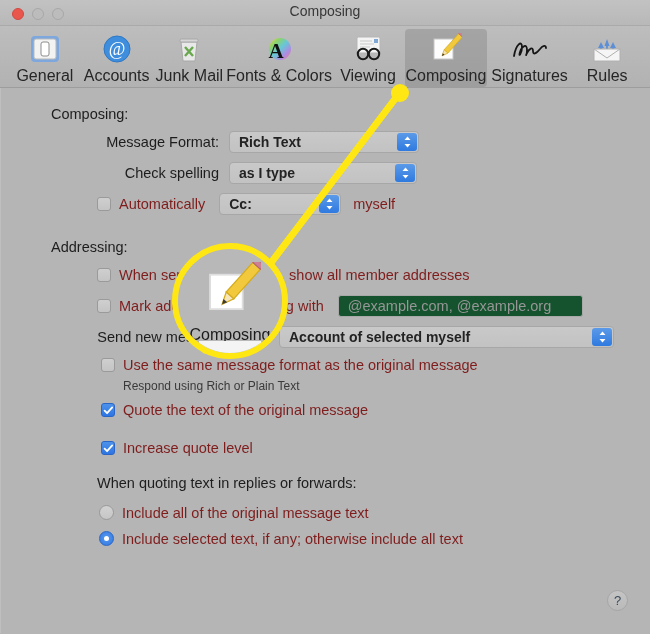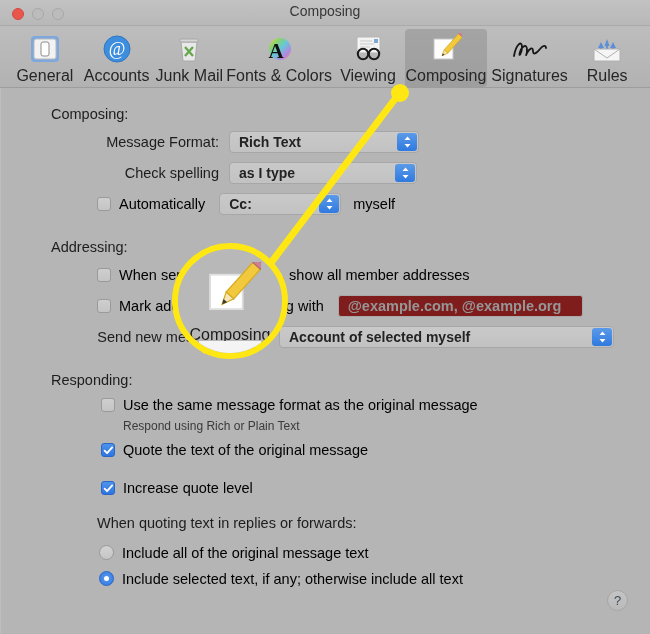--- a/index.html
+++ b/index.html
@@ -138,33 +138,32 @@
     background: linear-gradient(#d2d2d2, #c6c6c6);
     flex: 0 0 auto;
     display: inline-flex; align-items: center; justify-content: center;
   }
   .rd.selected {
     background: radial-gradient(circle at 50% 45%, #5a9bec 0%, #2f75e3 100%);
     border-color: #2a66c7;
   }
   .rd .dot { width: 5px; height: 5px; border-radius: 50%; background: #fff; }
 
-  .opt-text { font-size: 14.5px; color: #000000; margin-left: 8px; }
+  .opt-text { font-size: 14.5px; color: #7f1d1d; margin-left: 8px; }
   .sub-text { font-size: 12px; color: #3a3a3a; }
 
   .textfield {
     height: 22px;
-    background: #7f1d1d;
+    background: #14532d;
     border: 1px solid #a9a9a9;
     border-radius: 3px;
     display: flex; align-items: center;
     padding-left: 9px;
     font-size: 14.5px;
     color: #969696;
-    font-weight: bold;
   }
 
   .help-btn {
     position: absolute; right: 22px; bottom: 22px;
     width: 21px; height: 21px; border-radius: 50%;
     background: linear-gradient(#c4c4c4, #bababa);
     border: 1px solid #a6a6a6;
     display: flex; align-items: center; justify-content: center;
     font-size: 13px; color: #3a4a5a;
     cursor: default;
@@ -385,21 +384,20 @@
       <div class="popup" style="width:335px">
         <span>Account of selected myself</span>
         <span class="arrows">
           <svg width="9" height="14" viewBox="0 0 9 14">
               <path d="M4.5 1.5 L7.5 5 L1.5 5 Z M4.5 12.5 L7.5 9 L1.5 9 Z" fill="#ffffff"></path>
             </svg>
         </span>
       </div>
     </div>
 
-    <div class="section-head" style="margin-top:22px">Responding:</div>
 
     <div class="row" style="min-height:22px; margin-bottom:0">
       <div style="width:100px"></div>
       <div class="cb"></div>
       <span class="opt-text">Use the same message format as the original message</span>
     </div>
     <div class="row" style="min-height:20px; margin-bottom:2px">
       <div style="width:122px"></div>
       <span class="sub-text">Respond using Rich or Plain Text</span>
     </div>

